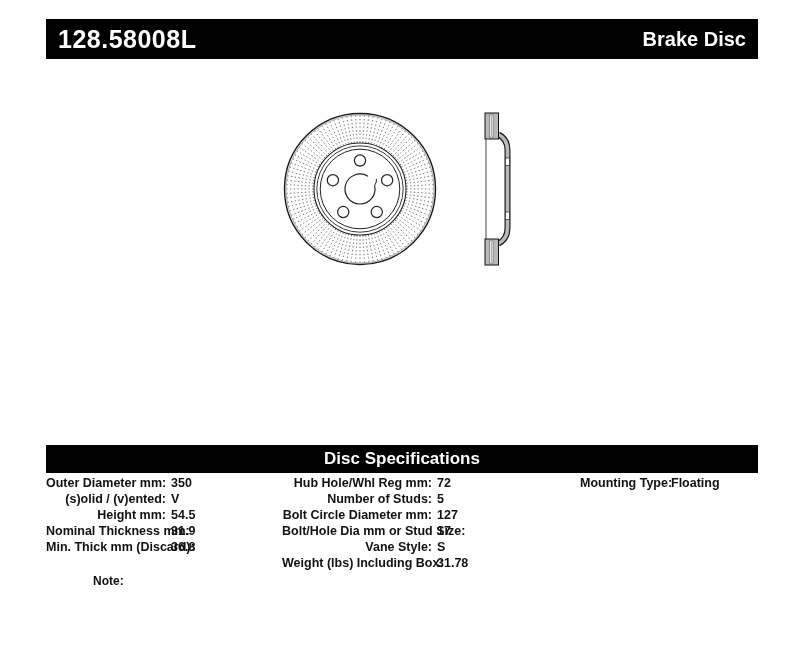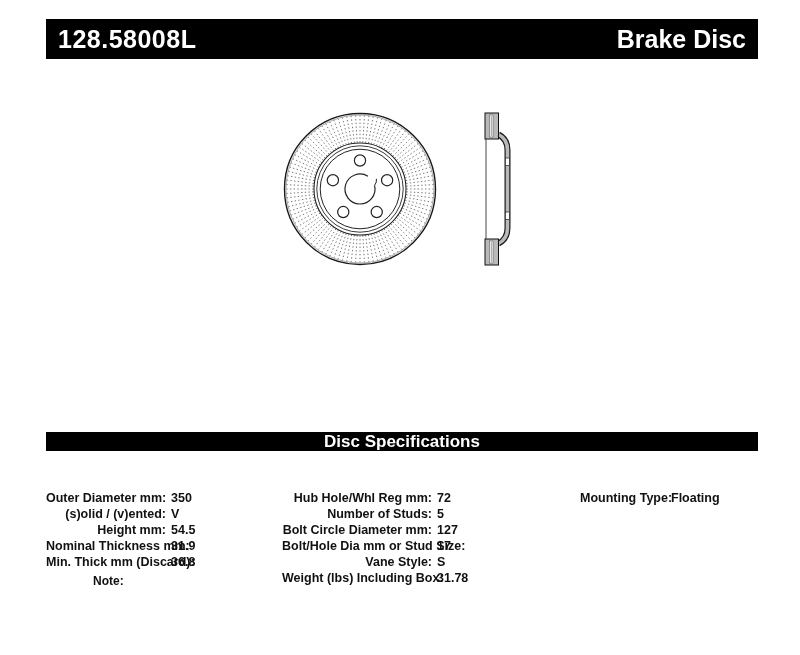--- a/index.html
+++ b/index.html
@@ -6,25 +6,25 @@
   body{
     width:800px;height:655px;position:relative;background:#ffffff;
     font-family:"Liberation Sans",sans-serif;color:#111;overflow:hidden;
   }
   .bar{
     position:absolute;left:46px;width:712px;background:#000;color:#fff;
     display:flex;align-items:center;box-sizing:border-box;
   }
   .bar-top{top:19px;height:40px;justify-content:space-between;padding:12px 12px;}
   .part-number{font-size:25px;font-weight:bold;letter-spacing:.5px;}
-  .product-title{font-size:25px;font-weight:bold;}
-  .bar-spec{top:432px;height:19px;justify-content:center;text-align:center;}
+  .product-title{font-size:20px;font-weight:bold;}
+  .bar-spec{top:445px;height:28px;justify-content:center;text-align:center;}
   .spec-title{font-size:17px;font-weight:bold;}
   #drawing{position:absolute;left:0;top:0;pointer-events:none;}
-  .spec-col{position:absolute;top:475px;margin-top:15px;}
+  .spec-col{position:absolute;top:475px;}
   .spec-row{display:flex;height:16px;line-height:16px;font-size:12.5px;font-weight:bold;}
   .spec-label{text-align:right;white-space:nowrap;}
   .spec-value{margin-left:5px;white-space:nowrap;}
   #col1{left:46px;} #col1 .spec-label{width:120px;}
   #col2{left:282px;} #col2 .spec-label{width:150px;text-align:right;}
   #col3{left:580px;} #col3 .spec-label{width:86px;}
   .note-row{position:absolute;left:93px;top:574px;font-size:12px;font-weight:bold;}
   .note-text{margin-left:6px;font-weight:normal;}
 </style>
 </head>

